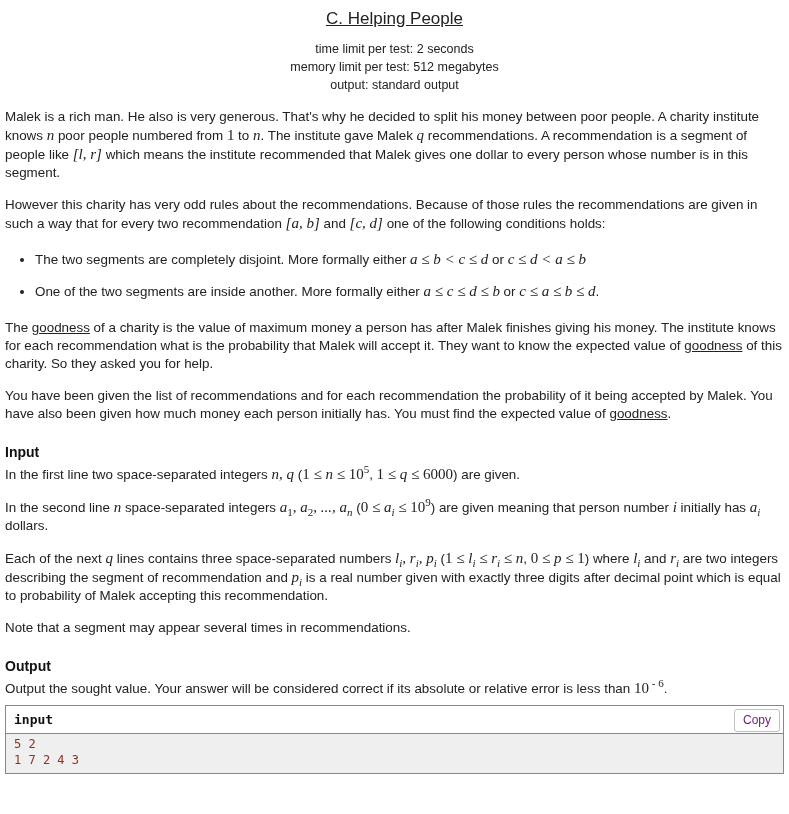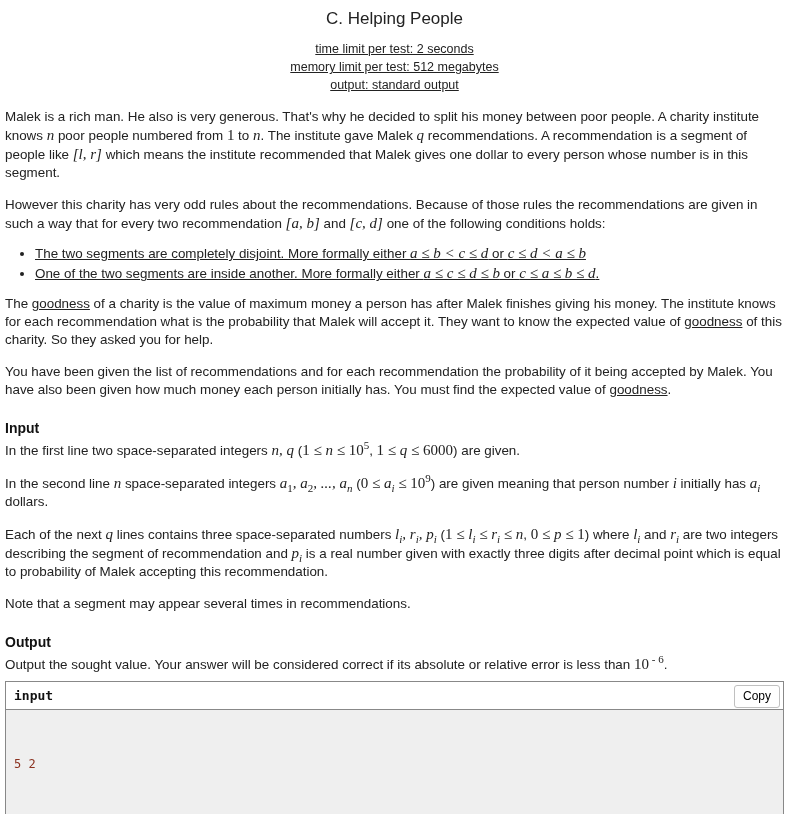--- a/index.html
+++ b/index.html
@@ -8,39 +8,39 @@
     font-family: "Liberation Sans", sans-serif;
     color: #222222;
   }
   .page { padding: 0 5px 10px 5px; }
 
   .title {
     margin-top: 9px;
     text-align: center;
     font-size: 17px;
     color: #222222;
+    text-decoration: underline;
   }
   .limits {
     margin-top: 11px;
     text-align: center;
     font-size: 12.5px;
     line-height: 18px;
     color: #222222;
-    text-decoration: underline;
   }
 
   .body-text { font-size: 13.4px; line-height: 18px; }
   .body-text p { margin: 14px 0 0 0; }
   .body-text p.first { }
 
   ul.conds {
     margin: 13px 0 0 0;
     padding-left: 30px;
   }
-  ul.conds li { margin: 0 0 5px 0; line-height: 14px; text-decoration: underline; }
+  ul.conds li { margin: 0 0 5px 0; line-height: 27px; }
 
   .math {
     font-family: "Liberation Serif", serif;
     font-style: italic;
     font-size: 15px;
     white-space: nowrap;
   }
   .math .mn { font-style: normal; }
   .math sub, .math sup { font-size: 11px; line-height: 0; }
   .underline { text-decoration: underline; }
@@ -67,37 +67,37 @@
     font-family: "DejaVu Sans Mono", monospace;
     font-weight: bold;
     font-size: 13px;
     color: #111111;
   }
   .copy-btn {
     position: absolute;
     top: 3px;
     right: 3px;
     font-size: 12px;
-    color: #000000;
+    color: #701a75;
     background: #ffffff;
     border: 1px solid #c0c0c0;
     border-radius: 3px;
     padding: 1px 8px 2px 8px;
     cursor: pointer;
   }
   .sample-pre {
     margin: 0;
     border-top: 1px solid var(--table-border, #888888);
     background: var(--pre-bg, #efefef);
     padding: 3px 8px 5px 8px;
     font-family: "DejaVu Sans Mono", monospace;
     font-size: 12px;
     color: var(--pre-text, #8b3220);
   }
-  .sample-pre div { line-height: 15.5px; min-height: 15.5px; margin-top: 44px; }
+  .sample-pre div { line-height: 15.5px; min-height: 15.5px; }
 </style>
 </head>
 <body>
 
 <div class="page">
 
   <div class="title">C. Helping People</div>
 
   <div class="limits">
     <div>time limit per test: 2 seconds</div>

